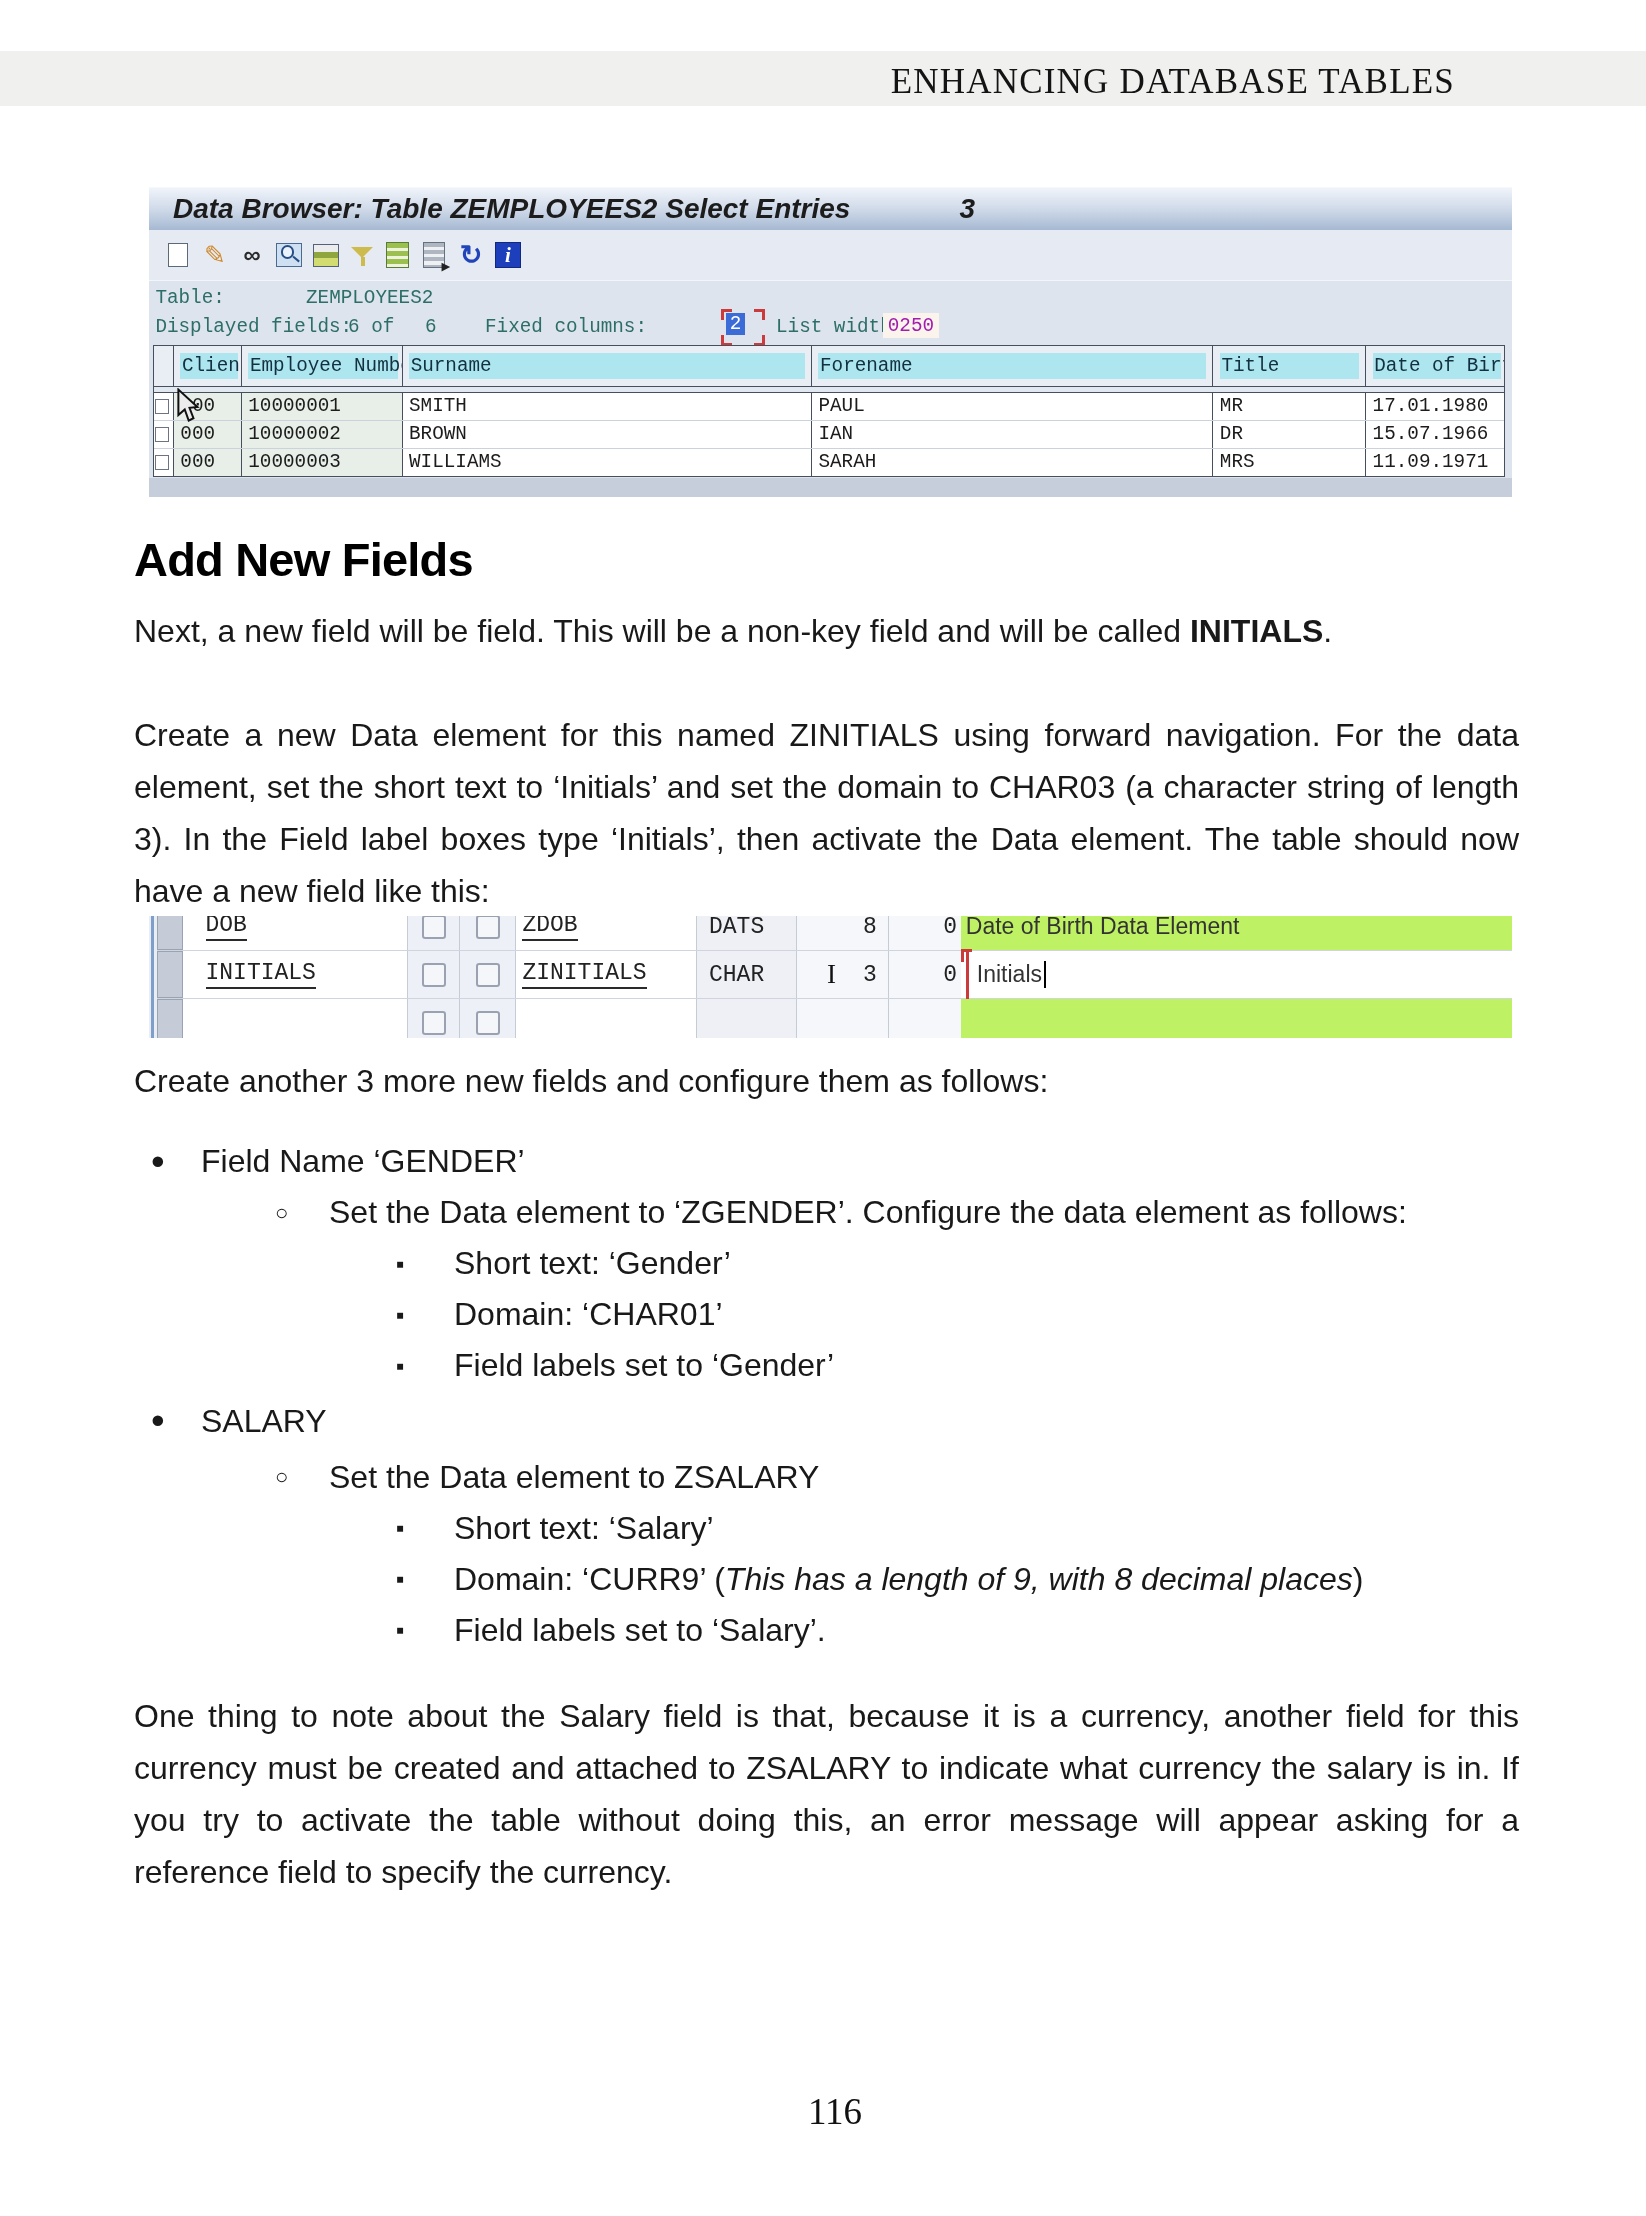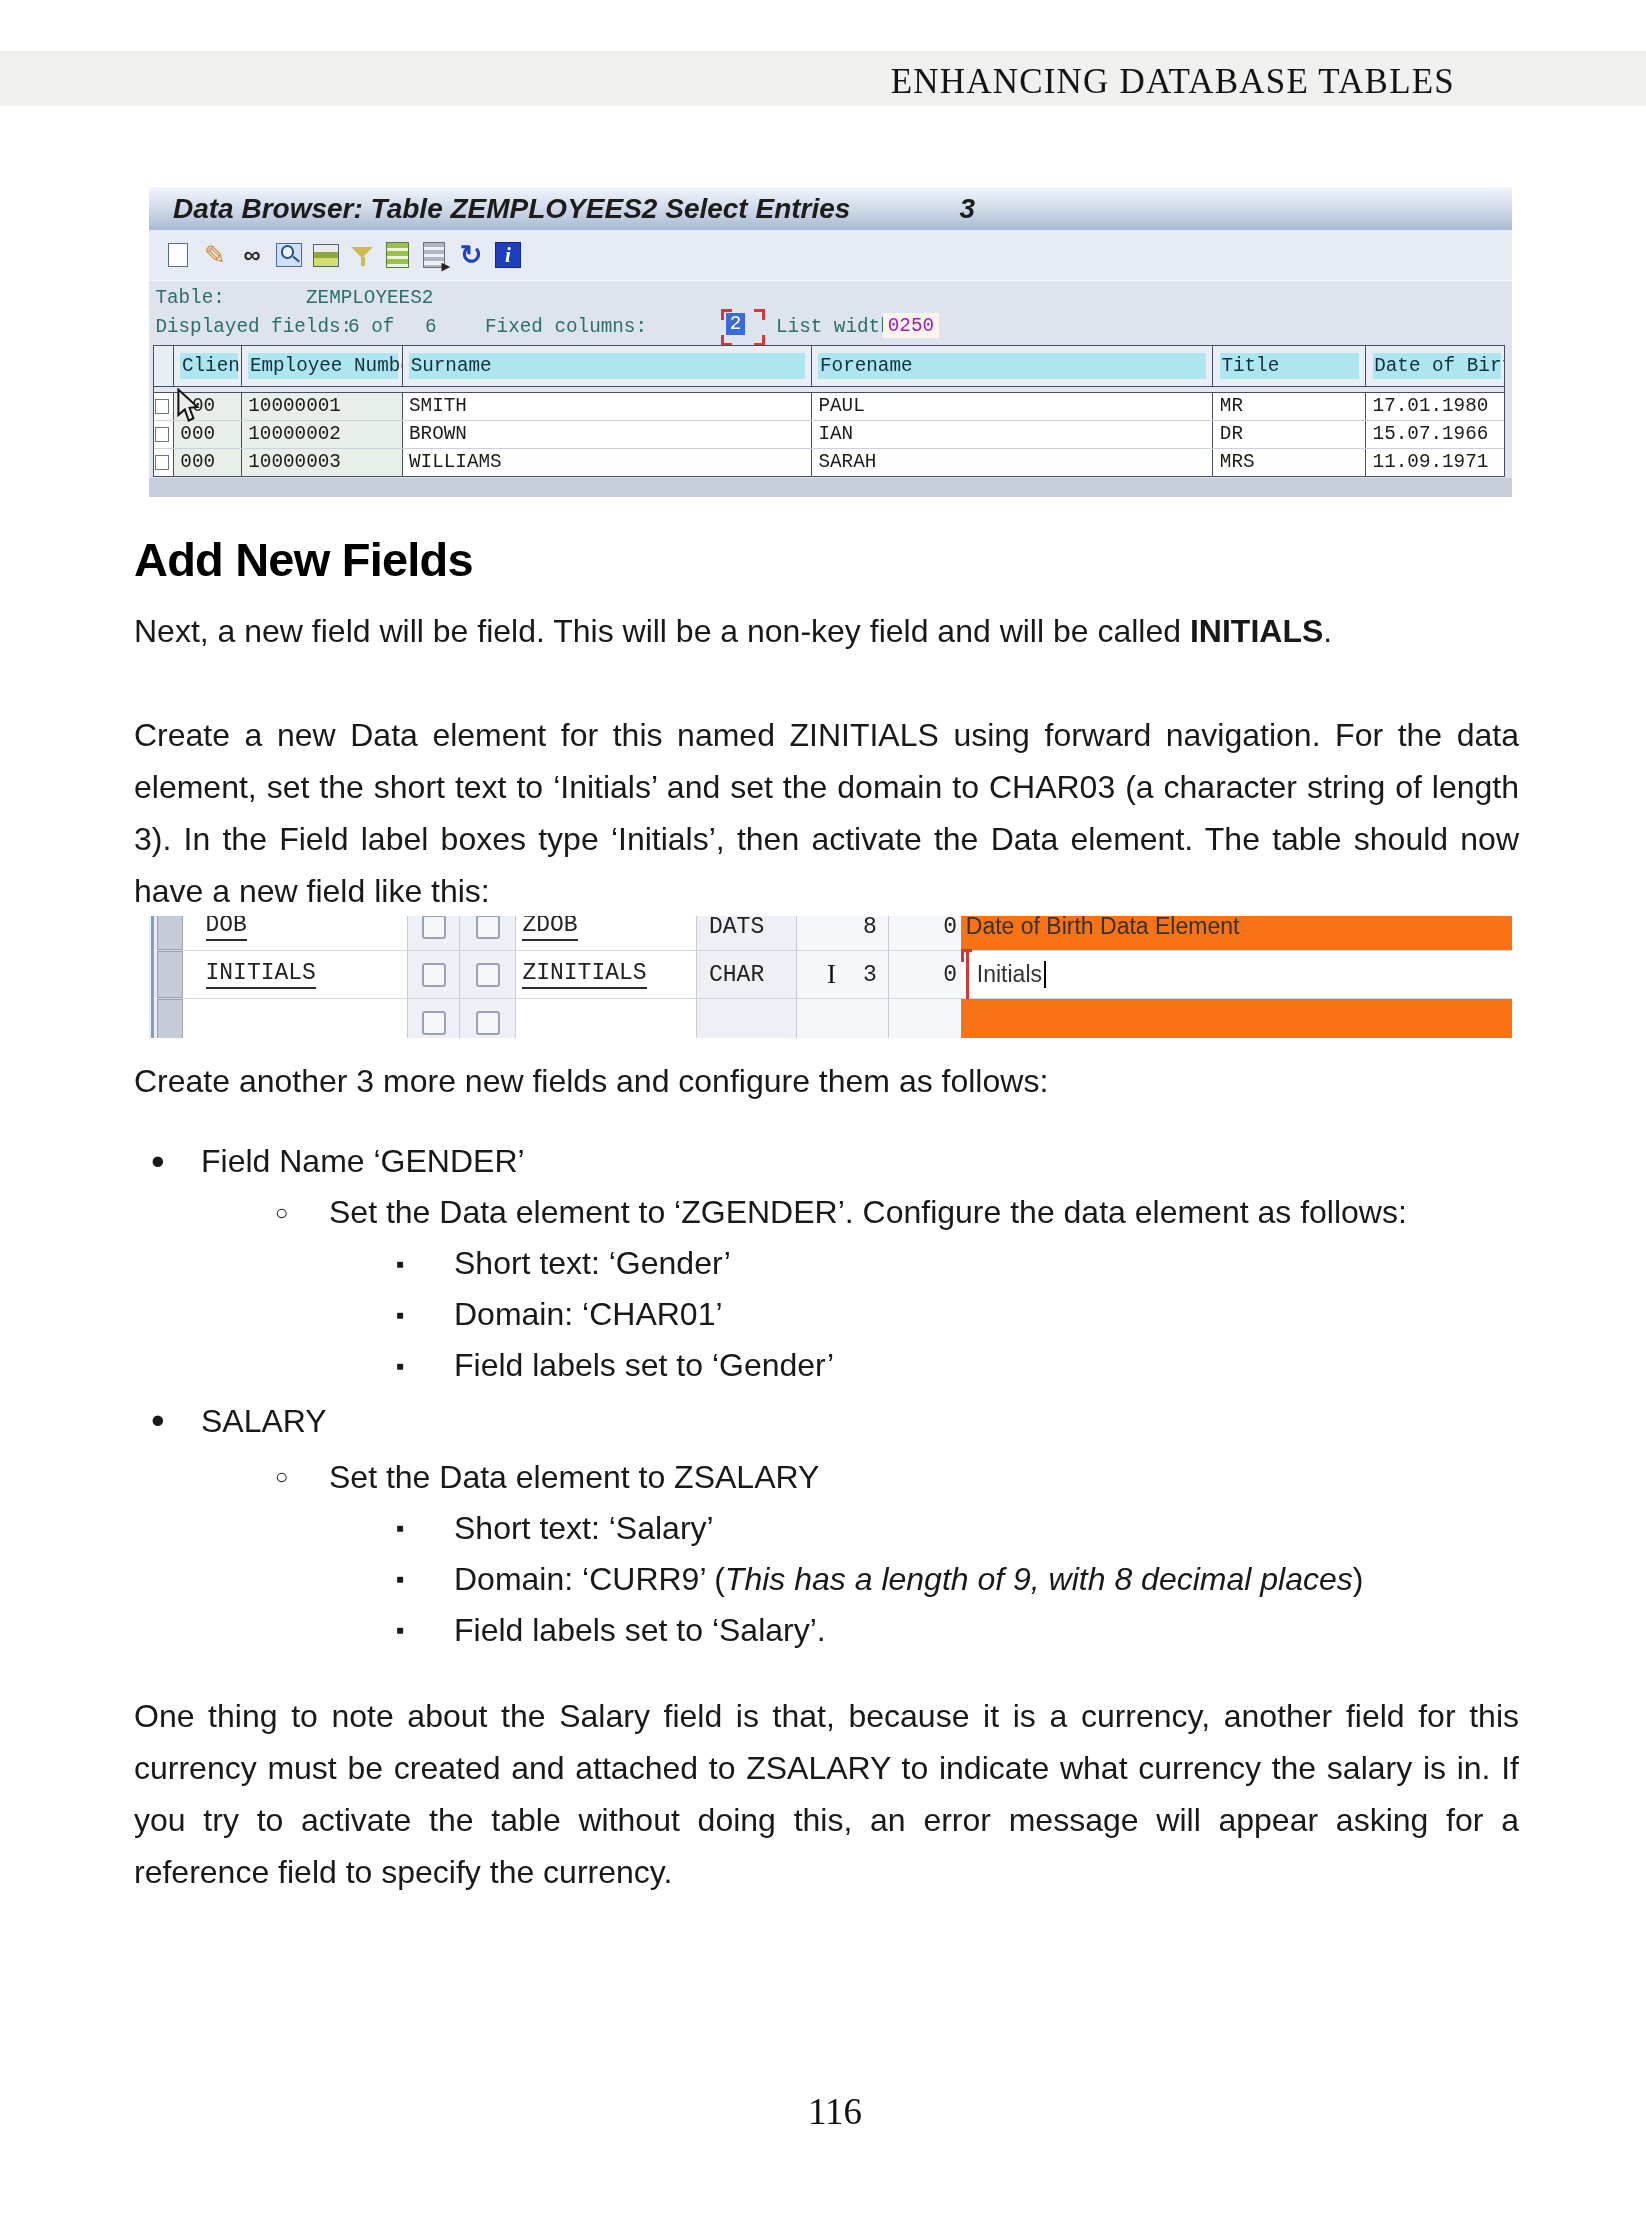--- a/index.html
+++ b/index.html
@@ -90,21 +90,21 @@
         font-family:"Liberation Mono",monospace;font-size:23px;color:#222;white-space:nowrap;overflow:visible;}
   .s2sel{width:26px;background:#c6ccd7;border:0.8px solid #9aa3b2;}
   .s2f{width:225px;padding-left:22.5px;background:#fff;}
   .s2cb{width:52px;justify-content:center;background:#edf0f6;}
   .s2cb2{width:56px;justify-content:center;background:#edf0f6;}
   .s2e{width:181px;padding-left:6.4px;background:#fff;}
   .s2t{width:100px;padding-left:12px;background:#eef0f6;}
   .s2l{width:92px;justify-content:flex-end;padding-right:11.3px;background:#f6f7fa;}
   .s2d{width:72px;justify-content:flex-end;padding-right:4px;border-right:none;background:#f6f7fa;}
   .s2s{flex:1;padding-left:4.8px;border-right:none;position:relative;
-        font-family:"Liberation Sans",sans-serif;font-size:23px;color:#333;background:#f97316;}
+        font-family:"Liberation Sans",sans-serif;font-size:23px;color:#333;background:#bef264;}
   .rowwhite .s2s{background:#fff;}
   .ul{border-bottom:2.4px solid #2a2a2a;padding-bottom:0.8px;}
   .cb2{width:24px;height:24px;background:#f4f6f9;border:2.4px solid #9aa2b2;border-radius:3.2px;box-sizing:border-box;}
   .ibeam{font-family:"Liberation Serif",serif;font-size:27px;margin-right:27px;color:#111;}
   .caret{display:inline-block;width:2.4px;height:27px;background:#000;margin-left:1.6px;vertical-align:middle;}
   .rcl{position:absolute;width:8px;height:9.6px;border-color:#cc3b3b;border-style:solid;border-width:0;left:0;}
   .rcl.t{top:-1.6px;border-left-width:3.2px;border-top-width:3.2px;}
   .rcl.b{bottom:-1.6px;border-left-width:3.2px;border-bottom-width:3.2px;}
 
   

